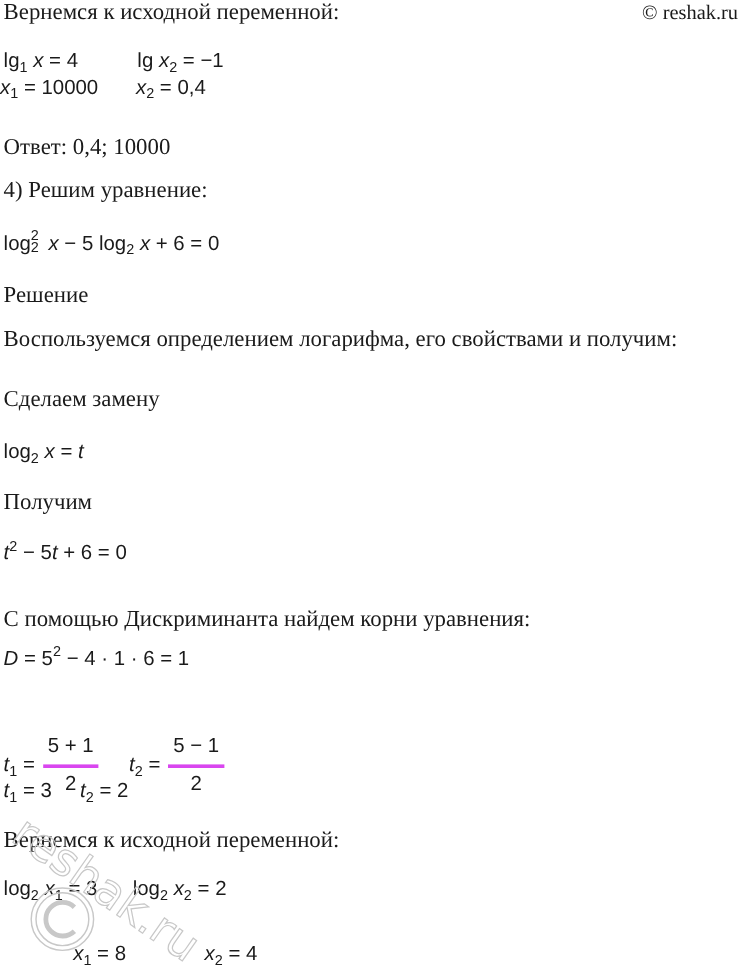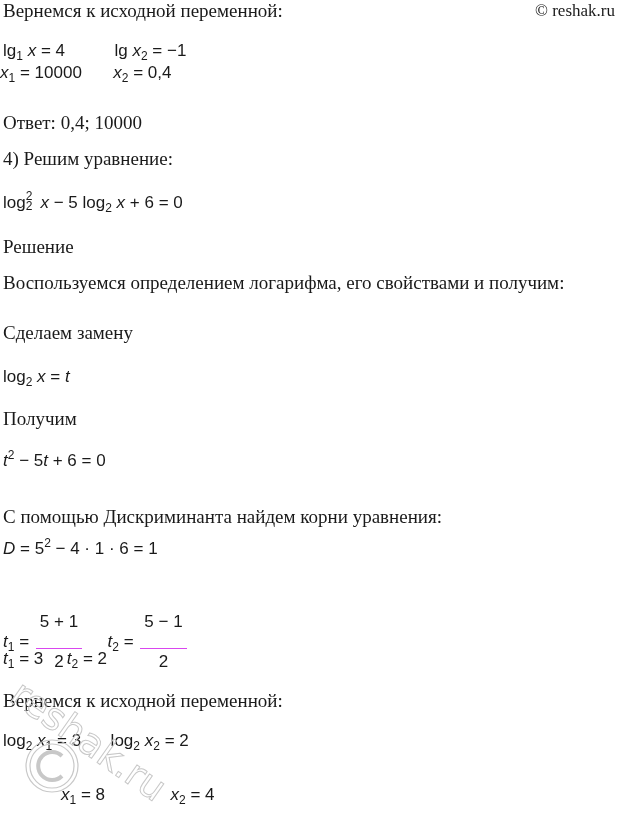--- a/index.html
+++ b/index.html
@@ -8,21 +8,21 @@
       font-family: "Liberation Serif", "DejaVu Serif", serif;
       color: #1a1a1a; font-size: 19px;
     }
     .line { position: absolute; left: 3px; white-space: nowrap; line-height: 22px; }
     .copyright { position: absolute; right: 6px; top: 0px; font-size: 17px; line-height: 22px; }
     .m { font-family: Liberation Sans, sans-serif; font-size: 17px; }
     i.v { font-style: italic; }
     sub { font-size: 12px; vertical-align: -4px; line-height: 0; }
     sup { font-size: 12px; vertical-align: 7px; line-height: 0; }
     .frac { display: inline-block; vertical-align: middle; text-align: center; margin: 0 2px; }
-    .frac .num { display: block; border-bottom: 1px solid #d946ef; padding: 0 4px 16px; line-height: 20px; }
+    .frac .num { display: block; border-bottom: 3px solid #d946ef; padding: 0 4px 5px; line-height: 20px; }
     .frac .den { display: block; line-height: 22px; padding-top: 2px; }
     .wm { position: absolute; pointer-events: none; }
   </style>
 </head>
 <body>
 
 <div class="line" style="top:0px;">Вернемся к исходной переменной:</div>
 <div class="copyright">© reshak.ru</div>
 
 <div class="line m" style="top:40px;">

